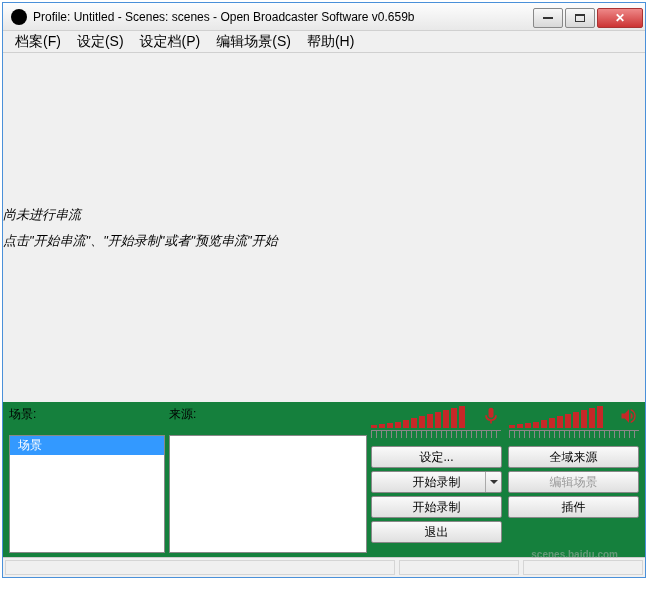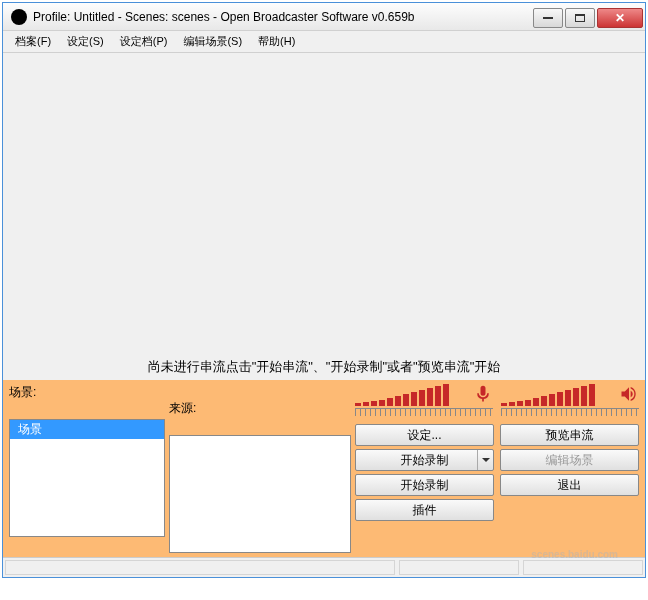--- a/index.html
+++ b/index.html
@@ -1,40 +1,40 @@
 <!DOCTYPE html>
 <html><head>
 <meta charset="utf-8">
 <style>
 * { box-sizing: border-box; margin: 0; padding: 0; font-family: "Microsoft YaHei", sans-serif; }
 body { background: #fff; width: 648px; height: 600px; overflow: hidden; position: relative; }
 
-.window { width: 644px; height: 576px; margin: 2px auto 0; border: 1px solid #4a90d9; background: #fdba74; display: flex; flex-direction: column; }
+.window { width: 644px; height: 576px; margin: 2px auto 0; border: 1px solid #4a90d9; background: #15803d; display: flex; flex-direction: column; }
 
 .titlebar { height: 28px; background: linear-gradient(#fdfdfd, #e8e8e8); display: flex; align-items: center; padding-left: 8px; border-bottom: 1px solid #d0d0d0; }
 .app-icon { width: 16px; height: 16px; border-radius: 50%; background: #000; margin-right: 6px; }
 .title-text { font-size: 12px; color: #000; flex: 1; }
 .win-buttons { display: flex; }
 .win-btn { width: 30px; height: 20px; border: 1px solid #888; background: linear-gradient(#f8f8f8,#d8d8d8); margin: 3px 2px 0 0; border-radius: 2px; display: flex; align-items: center; justify-content: center; font-size: 10px; cursor: pointer; }
 .win-btn.close { background: linear-gradient(#e88,#c33); color: #fff; border-color: #a33; width: 46px; }
 .win-btn.close span { font-weight: bold; font-size: 12px; }
 .win-btn .min { width: 10px; border-bottom: 2px solid #333; }
 .win-btn .max { width: 10px; height: 8px; border: 1px solid #333; border-top-width: 2px; }
 
 .menubar { height: 22px; background: #f0f0f0; display: flex; align-items: center; padding-left: 4px; border-bottom: 1px solid #d0d0d0; }
-.menu-item { font-size: 11px; padding: 2px 8px; color: #000; cursor: pointer; }
+.menu-item { font-size: 14px; padding: 2px 8px; color: #000; cursor: pointer; }
 
-.preview { flex: 1; background: #f0f0f0; display: flex; flex-direction: row; align-items: flex-end; justify-content: center; }
+.preview { flex: 1; background: #f0f0f0; display: flex; flex-direction: column; align-items: flex-start; justify-content: center; font-style: italic; }
 .preview p { font-size: 13px; color: #000; line-height: 2; }
 
 .bottom { display: flex; padding: 4px 6px; gap: 4px; }
-.panel-label { font-size: 12px; color: #000; padding-bottom: 18px; }
+.panel-label { font-size: 12px; color: #000; padding-bottom: 12px; }
 .scenes, .sources { display: flex; flex-direction: column; }
 .scenes { width: 156px; }
-.sources { width: 182px; margin-top: 16px; }
+.sources { width: 198px; }
 .listbox { border: 1px solid #888; background: #fff; height: 118px; overflow: auto; }
 .list-item { font-size: 12px; padding: 1px 8px; cursor: pointer; }
 .list-item.selected { background: #3399ff; color: #fff; }
 
 .right-panel { flex: 1; display: flex; flex-direction: column; }
 .meters { display: flex; gap: 8px; height: 38px; margin-bottom: 2px; }
 .meter { flex: 1; position: relative; }
 .bars { display: flex; align-items: flex-end; height: 22px; gap: 2px; }
 .bars div { background: #c62828; width: 6px; }
 .ticks { height: 8px; border-top: 1px solid #888; margin-top: 2px; background: repeating-linear-gradient(90deg, #888 0, #888 1px, transparent 1px, transparent 5px); }
@@ -145,37 +145,37 @@
           </span>
           <div class="ticks"></div>
         </div>
       </div>
 
       <div class="btn-grid">
         <div class="btn">
             <span>设定...</span>
           </div>
         <div class="btn">
-            <span>预览串流</span>
+            <span>全域来源</span>
           </div>
         <div class="btn">
             <span>开始录制</span>
             <span class="dd"></span>
           </div>
         <div class="btn disabled">
             <span>编辑场景</span>
           </div>
         <div class="btn">
             <span>开始录制</span>
           </div>
         <div class="btn">
-            <span>退出</span>
+            <span>插件</span>
           </div>
         <div class="btn">
-            <span>插件</span>
+            <span>退出</span>
           </div>
       </div>
     </div>
   </div>
 
   <div class="statusbar">
     <div class="status-seg"></div>
     <div class="status-seg" style="flex:0 0 120px"></div>
     <div class="status-seg" style="flex:0 0 120px"></div>
   </div>

